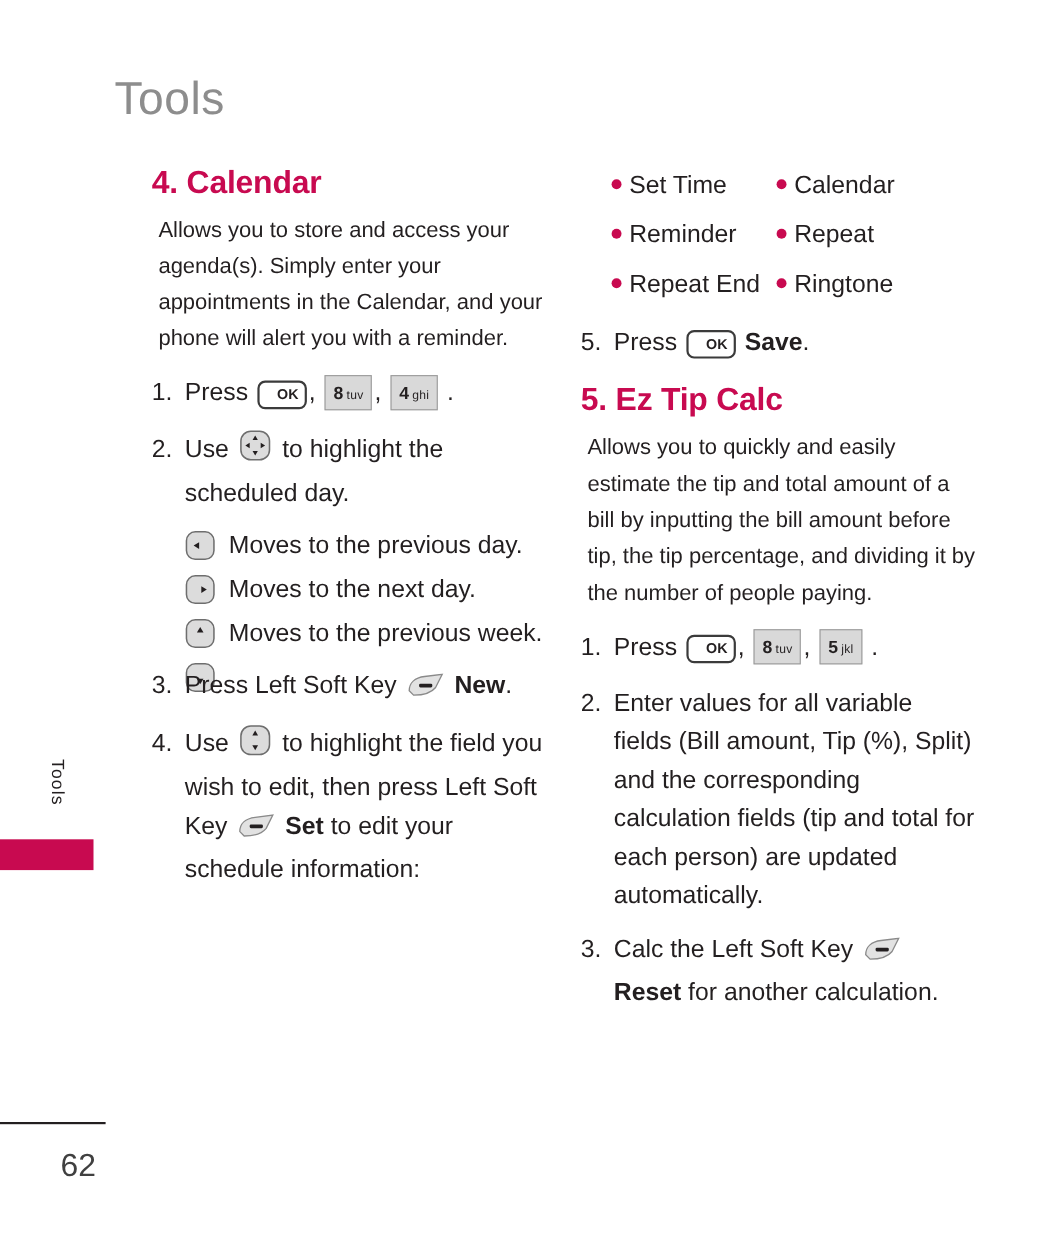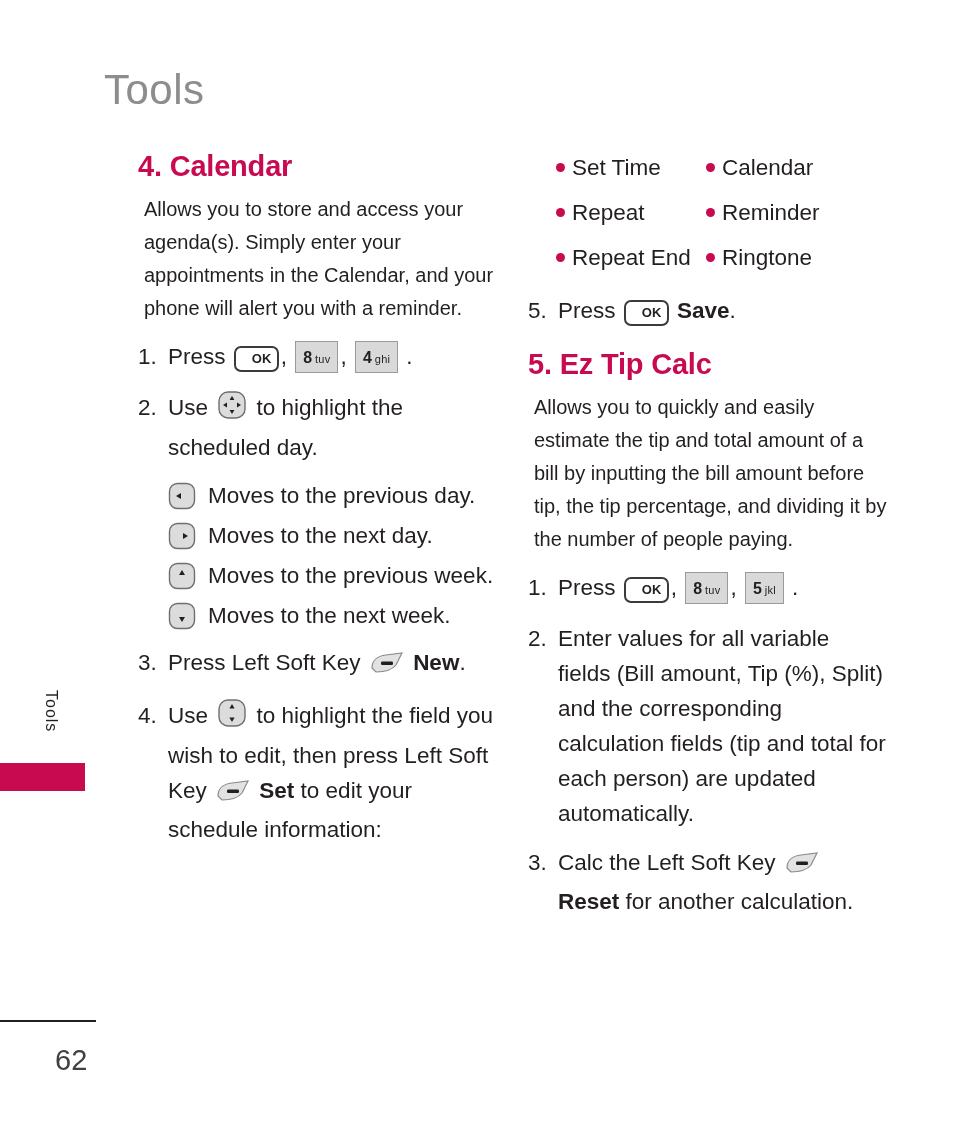--- a/index.html
+++ b/index.html
@@ -267,21 +267,20 @@
       </span>
       <span>Moves to the previous week.</span>
     </li>
     <li class="subitem">
       <span class="keyslot">
         <svg class="arrow-key" width="28" height="28" viewBox="0 0 28 28">
           <rect x="1.5" y="1.5" width="25" height="25" rx="8" ry="8" fill="#dcdcdc" stroke="#6e6e6e" stroke-width="1.4"></rect>
           <polygon points="14,20 11,15 17,15" fill="#231f20"></polygon>
         </svg>
       </span>
-      <span>Moves to the next week.</span>
     </li>
   </ul>
 
   <ul class="steps">
 
     <li class="step">
       <span class="num">3.</span>
       <span>Press Left Soft Key</span>
       <span class="softkey">
         <svg width="34" height="22" viewBox="0 0 34 22">
@@ -313,22 +312,22 @@
       <span>to edit your schedule information:</span>
     </li>
   </ul>
 </div>
 
 <div class="col col-right">
 
   <div class="bullet-grid">
     <div class="bullet-cell"><span class="bullet-dot"></span><span>Set Time</span></div>
     <div class="bullet-cell"><span class="bullet-dot"></span><span>Calendar</span></div>
+    <div class="bullet-cell"><span class="bullet-dot"></span><span>Reminder</span></div>
     <div class="bullet-cell"><span class="bullet-dot"></span><span>Repeat</span></div>
-    <div class="bullet-cell"><span class="bullet-dot"></span><span>Reminder</span></div>
     <div class="bullet-cell"><span class="bullet-dot"></span><span>Repeat End</span></div>
     <div class="bullet-cell"><span class="bullet-dot"></span><span>Ringtone</span></div>
   </div>
 
   <ul class="steps">
     <li class="step">
       <span class="num">5.</span>
       <span>Press</span>
       <span class="key-ok">OK</span>
       <b>Save</b><span>.</span>

